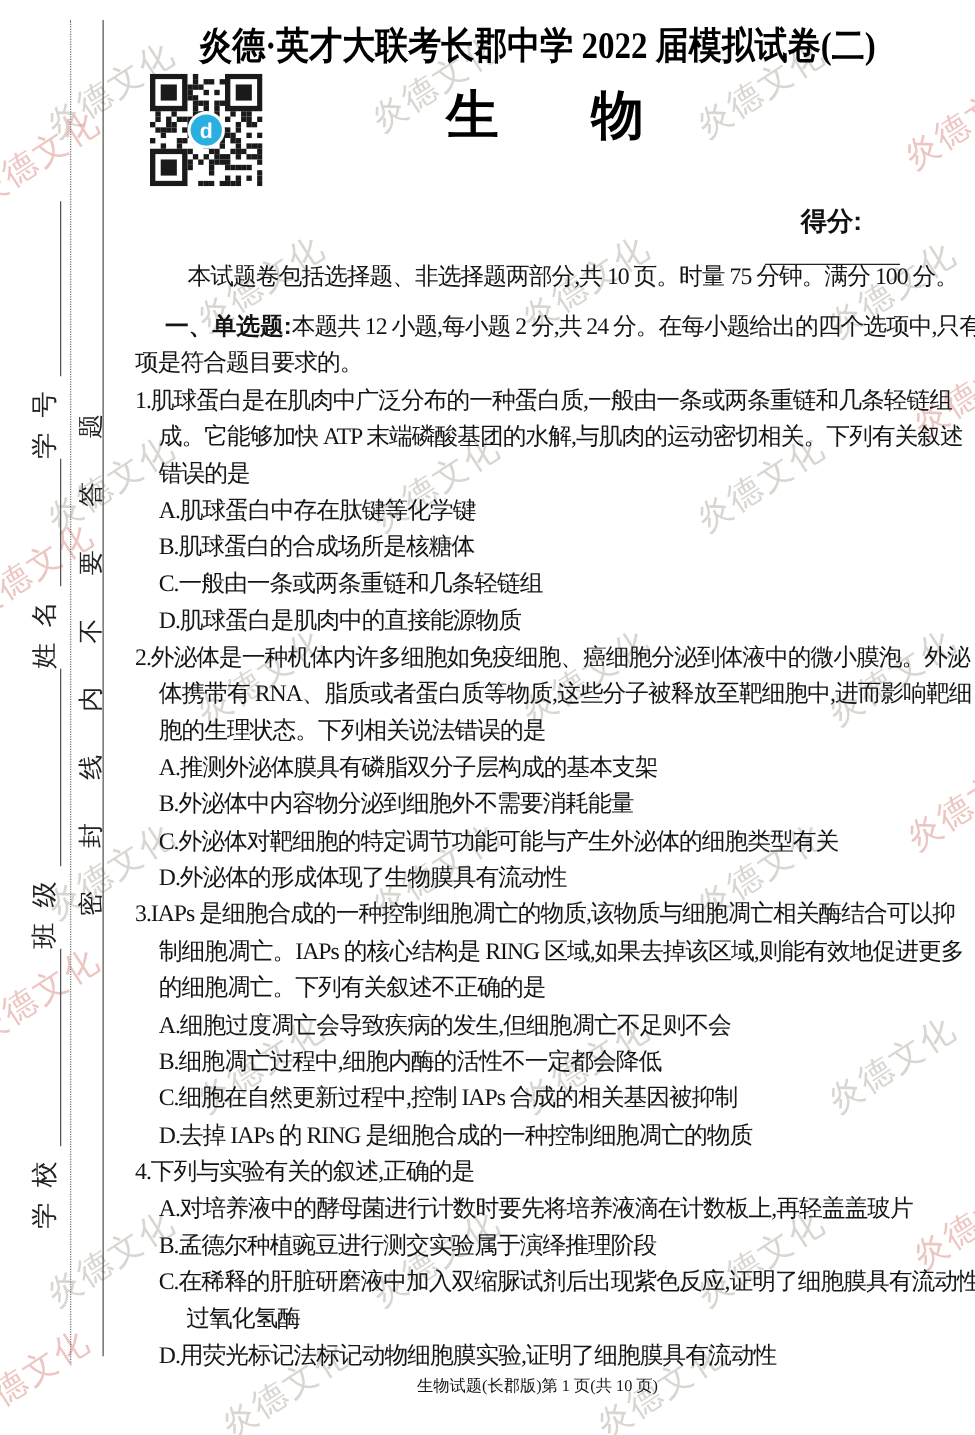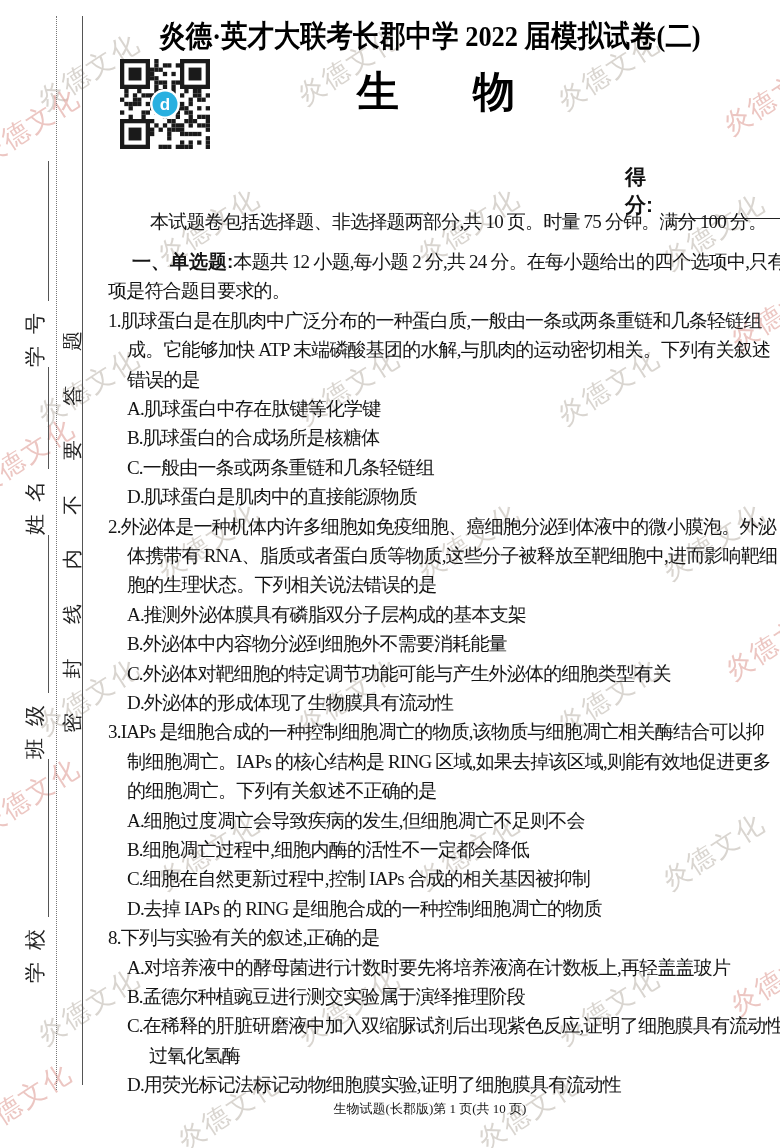--- a/index.html
+++ b/index.html
@@ -38,21 +38,21 @@
     font-size:30px;font-weight:700;white-space:nowrap;
     transform:scaleX(.88);transform-origin:center top;z-index:2;color:#000;
   }
   .qr-wrap{position:absolute;left:120px;top:59px;width:90px;height:90px;z-index:2;}
   .subject-title{
     position:absolute;left:357px;top:64px;z-index:2;white-space:nowrap;
     font-family:"Liberation Sans","DejaVu Sans",sans-serif;
     font-size:42px;font-weight:700;letter-spacing:74px;color:#000;
   }
   .score-row{
-    position:absolute;left:625px;top:163px;display:flex;align-items:flex-end;z-index:2;
+    position:absolute;left:610px;top:163px;display:flex;align-items:center;z-index:2;flex-direction:column;
   }
   .score-label{
     font-family:"Liberation Sans","DejaVu Sans",sans-serif;
     font-weight:700;font-size:21px;color:#111;
   }
   .score-blank{width:108px;height:20px;border-bottom:1.6px solid #222;margin-left:2px;}
   
   #content-lines{position:absolute;left:108px;top:207px;width:672px;z-index:2;}
   .line{height:29.42px;line-height:29.42px;white-space:nowrap;
         font-size:19px;letter-spacing:-0.8px;}
@@ -301,21 +301,21 @@
       <div class="line ind-c">B.外泌体中内容物分泌到细胞外不需要消耗能量</div>
       <div class="line ind-c">C.外泌体对靶细胞的特定调节功能可能与产生外泌体的细胞类型有关</div>
       <div class="line ind-c">D.外泌体的形成体现了生物膜具有流动性</div>
       <div class="line ind-q">3.IAPs 是细胞合成的一种控制细胞凋亡的物质,该物质与细胞凋亡相关酶结合可以抑</div>
       <div class="line ind-c">制细胞凋亡。IAPs 的核心结构是 RING 区域,如果去掉该区域,则能有效地促进更多</div>
       <div class="line ind-c">的细胞凋亡。下列有关叙述不正确的是</div>
       <div class="line ind-c">A.细胞过度凋亡会导致疾病的发生,但细胞凋亡不足则不会</div>
       <div class="line ind-c">B.细胞凋亡过程中,细胞内酶的活性不一定都会降低</div>
       <div class="line ind-c">C.细胞在自然更新过程中,控制 IAPs 合成的相关基因被抑制</div>
       <div class="line ind-c">D.去掉 IAPs 的 RING 是细胞合成的一种控制细胞凋亡的物质</div>
-      <div class="line ind-q">8.下列与实验有关的叙述,正确的是</div>
+      <div class="line ind-q">4.下列与实验有关的叙述,正确的是</div>
       <div class="line ind-c">A.对培养液中的酵母菌进行计数时要先将培养液滴在计数板上,再轻盖盖玻片</div>
       <div class="line ind-c">B.孟德尔种植豌豆进行测交实验属于演绎推理阶段</div>
       <div class="line ind-c">C.在稀释的肝脏研磨液中加入双缩脲试剂后出现紫色反应,证明了细胞膜具有流动性</div>
       <div class="line ind-c2">过氧化氢酶</div>
       <div class="line ind-c">D.用荧光标记法标记动物细胞膜实验,证明了细胞膜具有流动性</div>
     </div>
 
   <div class="footer">生物试题(长郡版)第 1 页(共 10 页)</div>
 
 </div>

